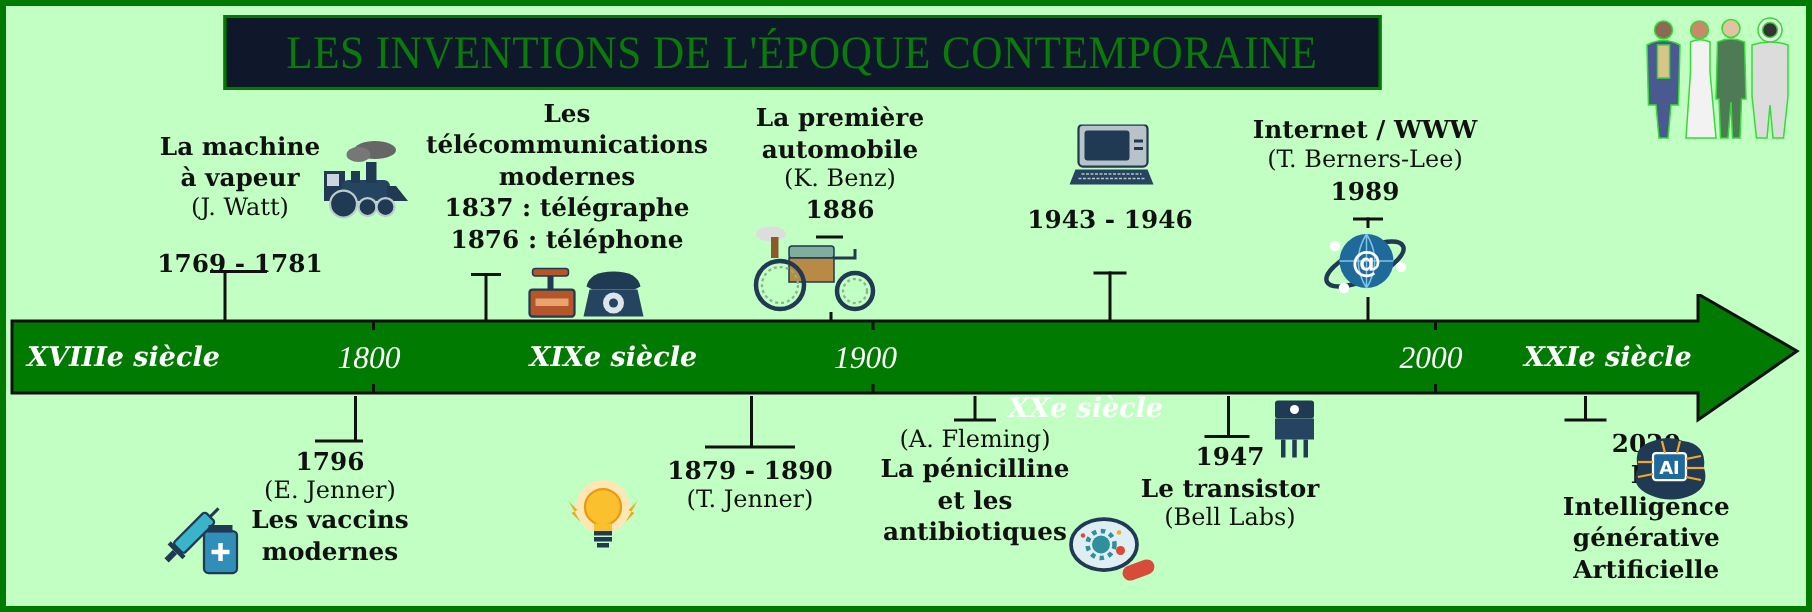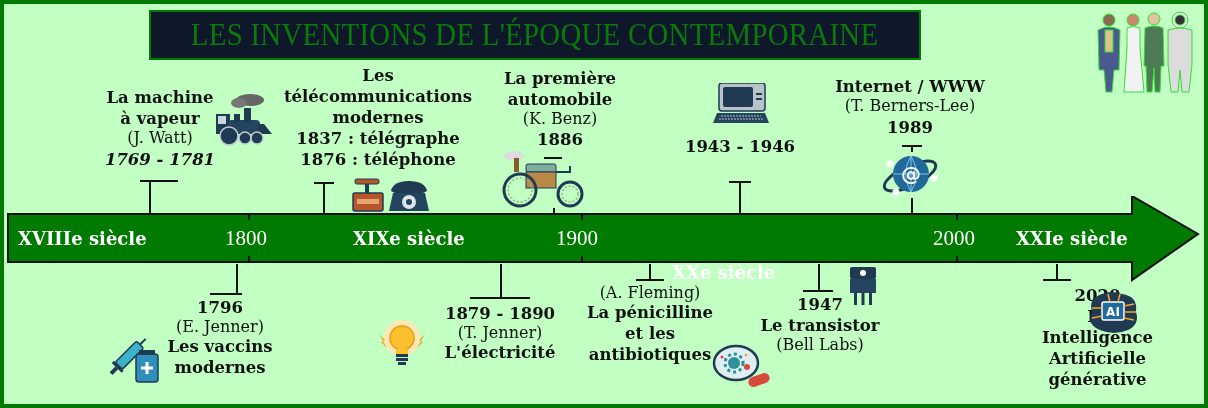--- a/index.html
+++ b/index.html
@@ -29,20 +29,21 @@
       transform: scaleX(0.93); white-space: nowrap;
     }
     .people { position: absolute; left: 1092px; top: 8px; width: 104px; height: 86px; }
 
     
     .arrow { position: absolute; left: 6px; top: 196px; width: 1196px; height: 96px; }
     .era {
       position: absolute; top: 228px; color: #fff; font-weight: bold;
       font-size: 18px; white-space: nowrap; line-height: 22px;
       font-family: "DejaVu Serif", serif;
+      font-style: italic;
     }
     .year-lbl { font-weight: normal; font-family: "Liberation Serif", serif; font-size: 21px; top: 227px; }
 
     .t { position: absolute; text-align: center; white-space: nowrap; font-weight: bold; }
     .t .l { display: block; font-size: 16.5px; line-height: 21px; font-family: "DejaVu Serif", serif; font-weight: bold; }
     .t .s { display: block; font-size: 16px; line-height: 18px; font-weight: normal; font-family: "DejaVu Serif", serif; }
 
     .vline { position: absolute; width: 2px; background: #111; }
     .hline { position: absolute; height: 2px; background: #111; }
     .icon { position: absolute; }
@@ -91,21 +92,21 @@
 <div class="era" style="left:353px;">XIXe siècle</div>
 <div class="era year-lbl" style="left:556px;">1900</div>
 <div class="era" style="left:672px;margin-top:34px;">XXe siècle</div>
 <div class="era year-lbl" style="left:933px;">2000</div>
 <div class="era" style="left:1016px;">XXIe siècle</div>
 
 <div class="t" style="left:100px; top:87px; width:120px;">
   <span class="l">La machine</span>
   <span class="l">à vapeur</span>
   <span class="s">(J. Watt)</span>
-  <span class="l" style="margin-top:2px;font-style:italic;">1769 - 1781</span>
+  <span class="l" style="margin-top:18px;">1769 - 1781</span>
 </div>
 <div class="hline" style="left:140px; top:180px; width:38px;"></div>
 <div class="vline" style="left:149px; top:180px; height:34px;"></div>
 <svg class="icon" style="left:214px; top:92px;" width="62" height="60" viewBox="0 0 62 60">
   <ellipse cx="36" cy="8" rx="14" ry="6" fill="#666"></ellipse>
   <ellipse cx="25" cy="11" rx="8" ry="5" fill="#777"></ellipse>
   <rect x="2" y="22" width="14" height="20" fill="#1f3a52"></rect>
   <rect x="4" y="24" width="8" height="8" fill="#c9d6df"></rect>
   <rect x="14" y="28" width="32" height="14" rx="4" fill="#24445f"></rect>
   <rect x="30" y="16" width="7" height="14" fill="#1f3a52"></rect>
@@ -207,21 +208,20 @@
   <rect x="30" y="24" width="22" height="28" rx="3" fill="#2f8fb8" stroke="#1f3a52" stroke-width="1.5"></rect>
   <rect x="33" y="20" width="16" height="5" fill="#1f3a52"></rect>
   <path d="M41 32 V44 M35 38 H47" stroke="#fff" stroke-width="3"></path>
 </svg>
 
 <div class="vline" style="left:500px; top:264px; height:34px;"></div>
 <div class="hline" style="left:470px; top:297px; width:60px;"></div>
 <div class="t" style="left:420px; top:303px; width:160px;">
   <span class="l">1879 - 1890</span>
   <span class="s">(T. Jenner)</span>
-  <span class="l">L'électricité</span>
 </div>
 <svg class="icon" style="left:375px; top:318px;" width="54" height="52" viewBox="0 0 54 52">
   <circle cx="27" cy="20" r="18" fill="#fde7b5"></circle>
   <polygon points="4,16 10,22 6,24 12,30" fill="#f5a623"></polygon>
   <polygon points="50,16 44,22 48,24 42,30" fill="#f5a623"></polygon>
   <circle cx="27" cy="20" r="12" fill="#fbc02d" stroke="#e89a10" stroke-width="1.5"></circle>
   <rect x="21" y="31" width="12" height="5" fill="#fbc02d"></rect>
   <rect x="21" y="36" width="12" height="3" fill="#1f3a52"></rect>
   <rect x="21" y="40" width="12" height="3" fill="#1f3a52"></rect>
   <rect x="23" y="44" width="8" height="3" fill="#1f3a52"></rect>
@@ -260,22 +260,22 @@
   <rect x="13.5" y="27" width="3" height="12" fill="#1f3a52"></rect>
   <rect x="21" y="27" width="3" height="12" fill="#1f3a52"></rect>
 </svg>
 
 <div class="vline" style="left:1056px; top:264px; height:16px;"></div>
 <div class="hline" style="left:1043px; top:279px; width:28px;"></div>
 <div class="t" style="left:1000px; top:285px; width:115px;margin-left:40px;">
   <span class="l">2020</span>
   <span class="l">IA</span>
   <span class="l">Intelligence</span>
+  <span class="l">générative</span>
   <span class="l">Artificielle</span>
-  <span class="l">générative</span>
 </div>
 <svg class="icon" style="left:1084px; top:290px;" width="58" height="46" viewBox="0 0 58 46">
   <path d="M8 22 Q4 8 18 4 Q28 0 38 4 Q54 6 52 22 Q56 34 44 40 Q30 46 16 40 Q2 34 8 22 Z" fill="#1f3a52"></path>
   <rect x="18" y="12" width="22" height="18" rx="2" fill="#1f6a9a" stroke="#fff" stroke-width="1.5"></rect>
   <text x="29" y="26" text-anchor="middle" font-size="12" font-weight="bold" fill="#fff" font-family="DejaVu Sans, sans-serif">AI</text>
   <g stroke="#f5a623" stroke-width="1.5">
     <line x1="40" y1="16" x2="50" y2="14"></line>
       <line x1="40" y1="22" x2="52" y2="22"></line>
       <line x1="40" y1="28" x2="50" y2="30"></line>
     <line x1="18" y1="18" x2="8" y2="18"></line>

